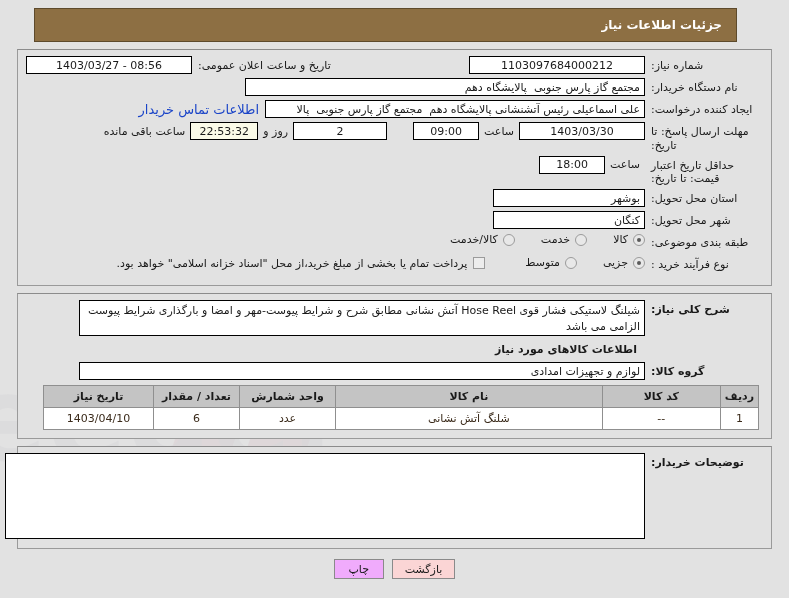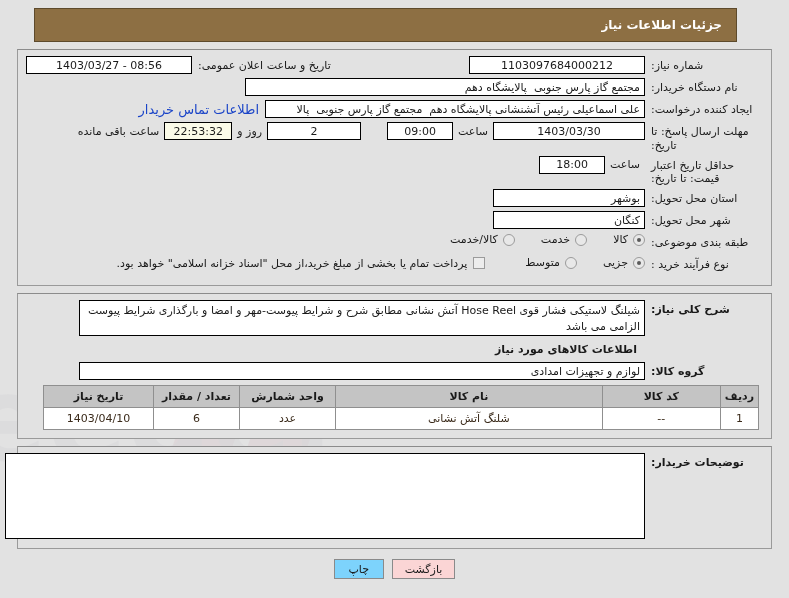--- a/index.html
+++ b/index.html
@@ -90,21 +90,21 @@
     padding-right: 6px;
     white-space: nowrap;
     cursor: pointer;
     text-decoration: none;
   }
 
   
   .w-need    { width: 176px; }
   .w-org     { width: 400px; }
   .w-req     { width: 380px; }
-  .w-date    { width: 152px; }
+  .w-date    { width: 126px; }
   .w-time    { width: 66px; }
   .w-days    { width: 94px; }
   .w-prov    { width: 152px; }
   .w-city    { width: 152px; }
   .w-pubdate { width: 166px; }
   .w-group   { width: 566px; }
 
   
   .row.split { justify-content: flex-start; }
   .pair { display: flex; align-items: center; }
@@ -219,21 +219,21 @@
     font-family: "DejaVu Sans", "Liberation Sans", sans-serif;
     font-size: 11px;
     border: 1px solid #8a8a8a;
     height: 20px;
     min-width: 50px;
     padding: 0 12px;
     cursor: pointer;
     color: #1a1a1a;
   }
   .btn-back  { background: #fbd5d5; }
-  .btn-print { background: #7dd3fc; }
+  .btn-print { background: #f0abfc; }
 
   
   .watermark {
     position: absolute;
     left: 0; top: 300px;
     width: 789px; height: 300px;
     pointer-events: none;
     z-index: 0;
     opacity: .30;
   }

